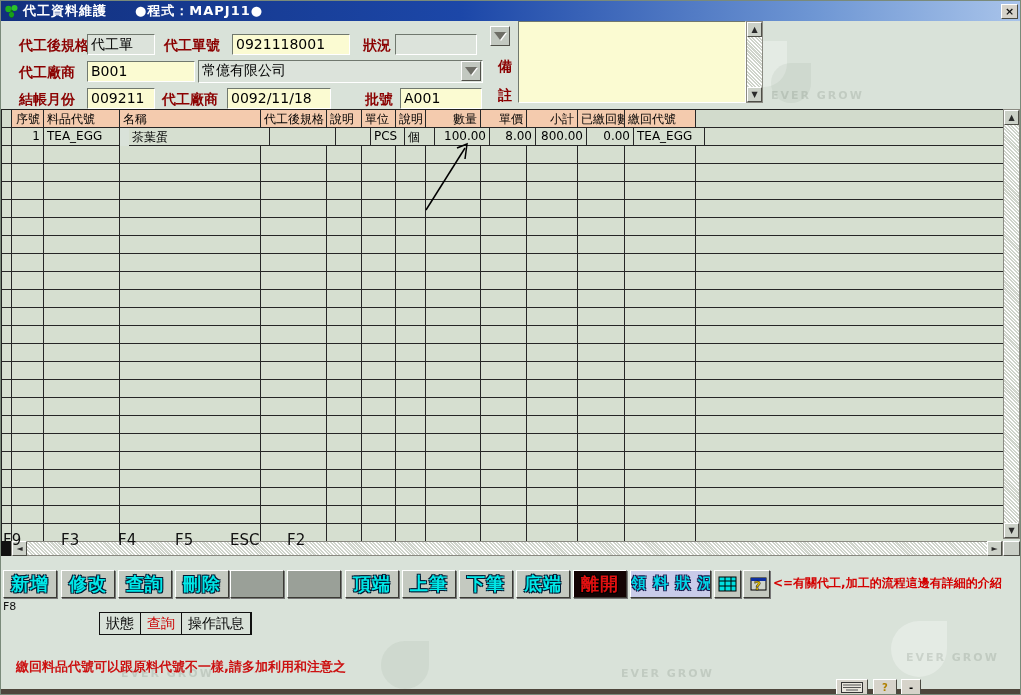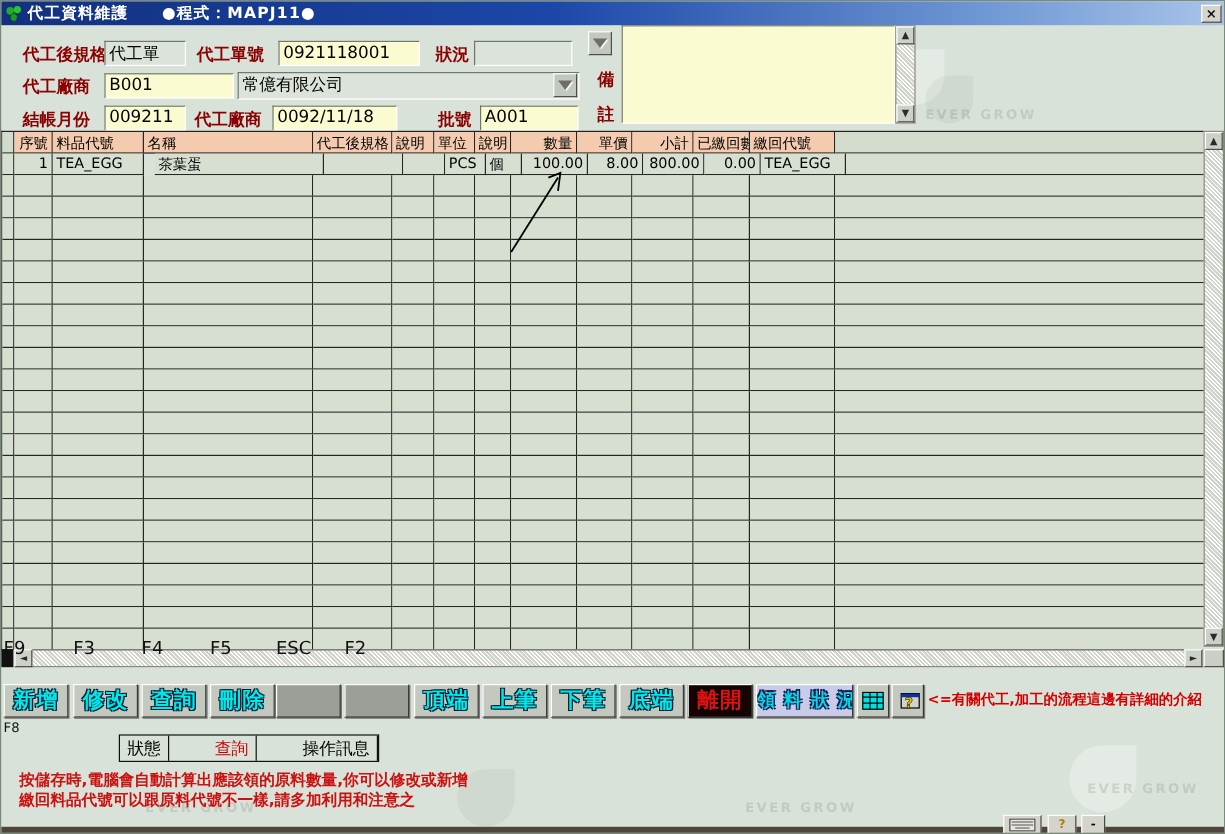--- a/index.html
+++ b/index.html
@@ -61,21 +61,21 @@
   .tbtn.blank { background:#9aa098; }
   .tbtn.exit { background:#140404; color:#E01010; text-shadow:-1px -1px 0 #000,1px -1px 0 #000,-1px 1px 0 #000,1px 1px 0 #000; }
   .tbtn.material { background:#C9CBE9; color:#00D8E8; font-size:15px;
     text-shadow:-1px -1px 0 #1a1a4d,1px -1px 0 #1a1a4d,-1px 1px 0 #1a1a4d,1px 1px 0 #1a1a4d; }
   .iconbtn { position:absolute; top:569px; width:27px; height:28px; background:#c4c9c0;
     border:1px solid; border-color:#fff #3a3a34 #3a3a34 #fff; display:flex; align-items:center; justify-content:center; box-shadow:1px 1px 0 #777; }
   #toolbar-hint { position:absolute; left:772px; top:574px; color:#D40000; font-size:12px; font-weight:bold; white-space:nowrap; }
 
   
   #f8lbl { position:absolute; left:2px; top:599px; font-size:11px; color:#111; }
-  #statusbar { position:absolute; left:98px; top:611px; height:23px; display:flex; border:1px solid #111; background:#D9E2D9;gap:32px; }
+  #statusbar { position:absolute; left:98px; top:611px; height:23px; display:flex; border:1px solid #111; background:#D9E2D9; }
   .stab { border-right:1px solid #111; font-size:14px; padding:2px 6px 0 6px; color:#000; white-space:nowrap; }
   .stab.red { color:#CC0000; }
   #statmsg { font-size:13px; font-weight:bold; color:#0000BB; padding:3px 6px 0 6px; width:498px; white-space:nowrap; overflow:hidden; }
 
   .redline { position:absolute; left:15px; color:#CC1111; font-size:13px; font-weight:bold; white-space:nowrap; }
 
   
   #bottomstrip { position:absolute; left:0; top:688px; width:1021px; height:7px; background:#4e463c; }
   .minibtn { position:absolute; top:678px; height:17px; background:#d6d3ca;
     border:1px solid; border-color:#fff #4a4a42 #4a4a42 #fff; display:flex; align-items:center; justify-content:center; font-size:10px; }
@@ -586,21 +586,20 @@
   </div>
   <div id="toolbar-hint">&lt;=有關代工,加工的流程這邊有詳細的介紹</div>
 
   <div id="f8lbl">F8</div>
   <div id="statusbar">
     <div class="stab">狀態</div>
     <div class="stab red">查詢</div>
     <div class="stab">操作訊息</div>
   </div>
 
-  <div class="redline" style="top:640px;">按儲存時,電腦會自動計算出應該領的原料數量,你可以修改或新增</div>
   <div class="redline" style="top:657px;">繳回料品代號可以跟原料代號不一樣,請多加利用和注意之</div>
 
   <div id="bottomstrip"></div>
   <div class="minibtn" style="left:835px;width:32px;">
     <svg width="22" height="11" viewBox="0 0 22 11">
       <rect x="0.5" y="0.5" width="21" height="10" fill="#e8e5dc" stroke="#333"></rect>
       <line x1="2" y1="3" x2="20" y2="3" stroke="#555"></line>
         <line x1="2" y1="5.5" x2="20" y2="5.5" stroke="#555"></line>
       <line x1="5" y1="8" x2="17" y2="8" stroke="#555"></line>
     </svg>

